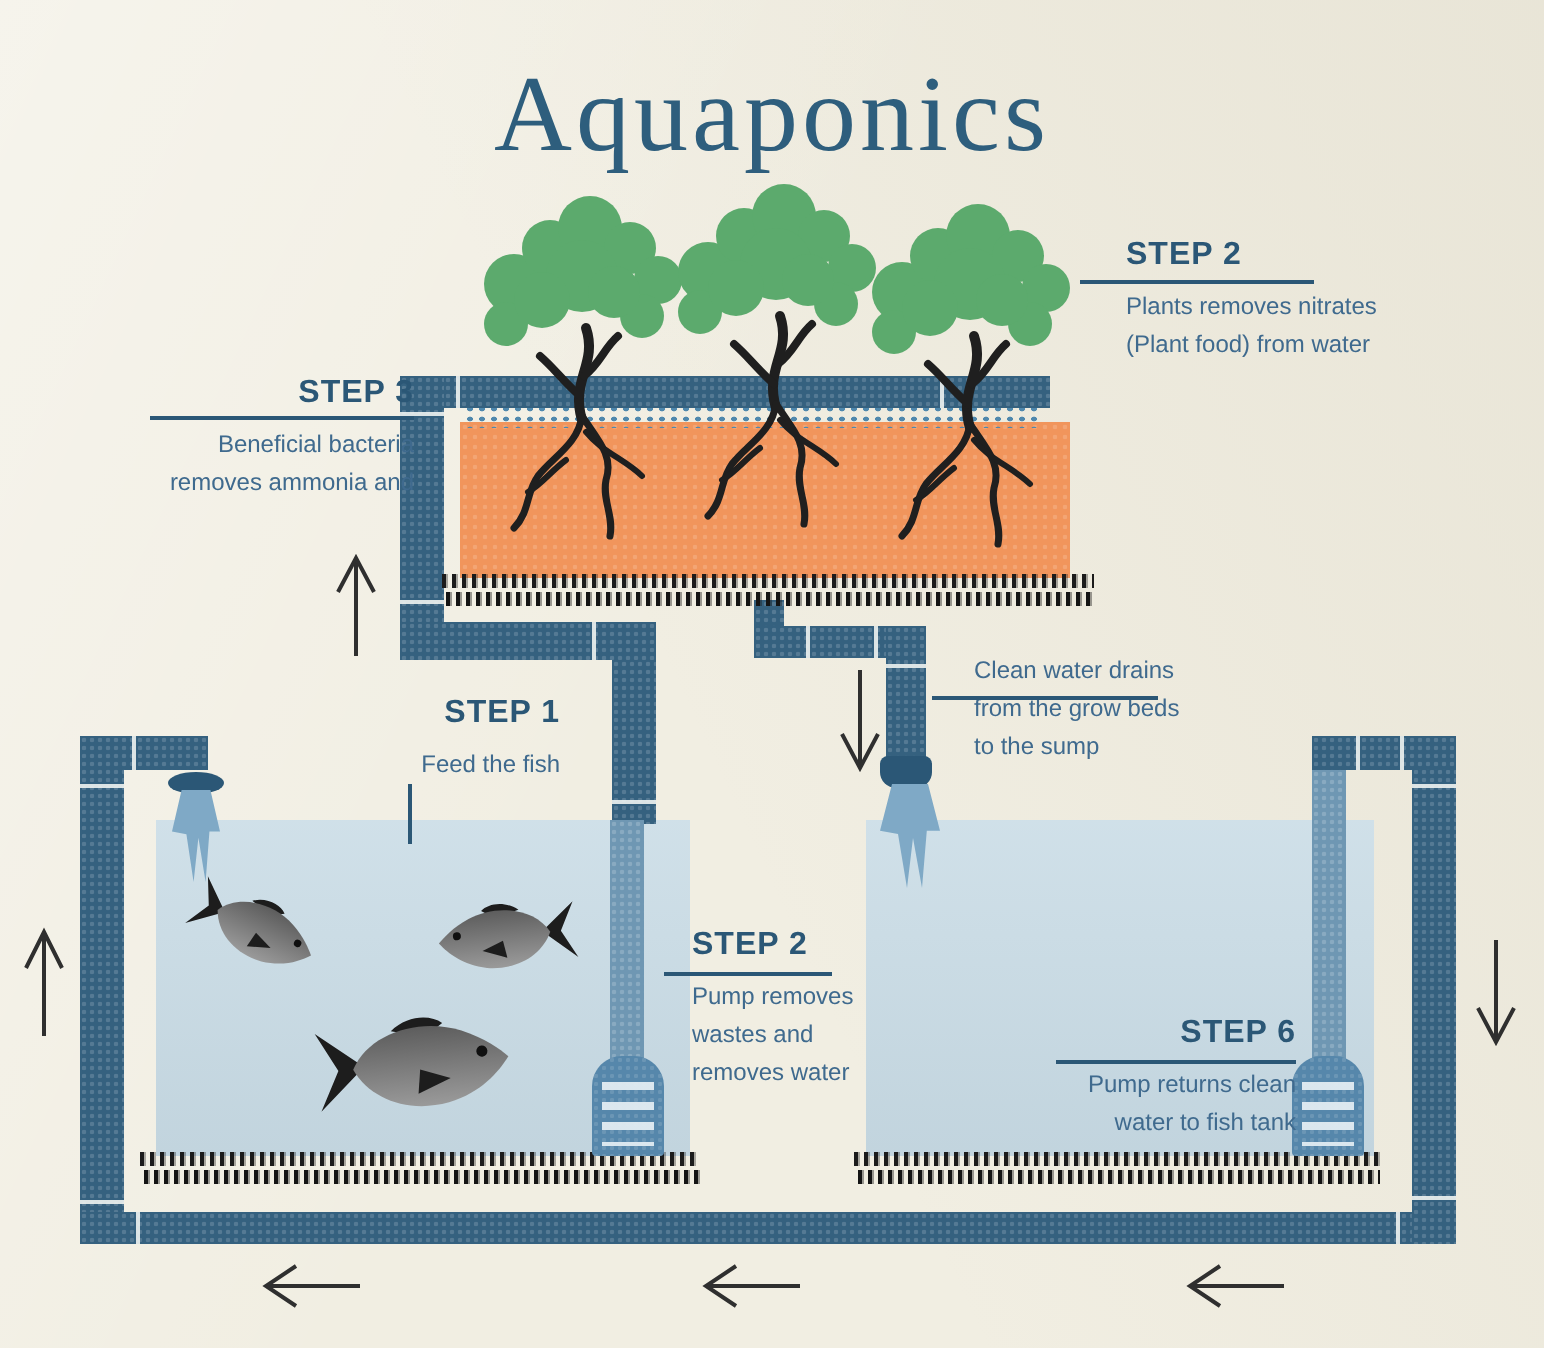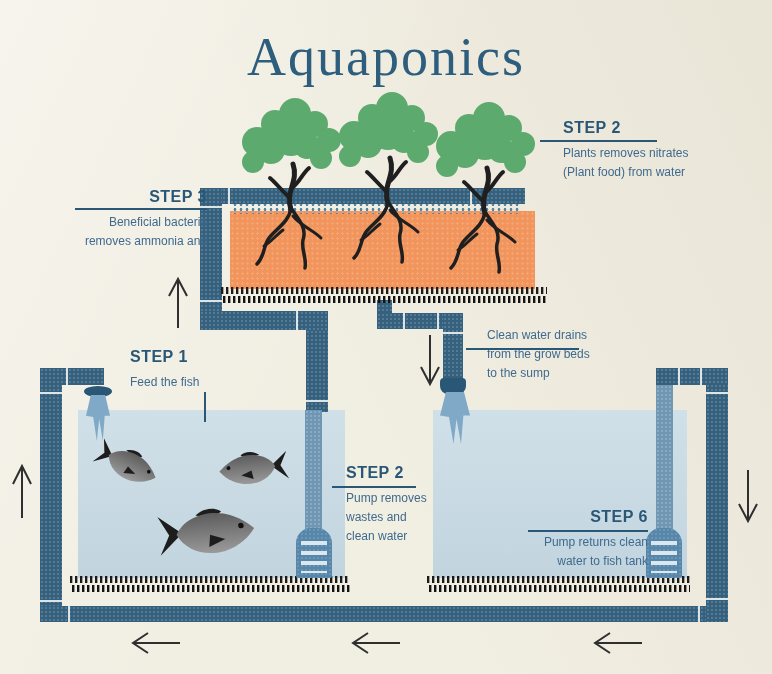--- a/index.html
+++ b/index.html
@@ -51,21 +51,21 @@
     clip-path:polygon(20% 0%, 80% 0%, 100% 45%, 78% 45%, 70% 100%, 55% 52%, 45% 100%, 30% 48%, 0% 45%);}
   
   .title{position:absolute;left:0;right:0;top:26px;text-align:center;
     font-family:"Liberation Serif", serif;font-size:54px;font-weight:500;
     letter-spacing:2px;color:#2e5e7d;}
   .step{position:absolute;z-index:7;}
   .step .lbl{font-size:16px;font-weight:bold;color:#2b5776;letter-spacing:.5px;line-height:18px;margin-bottom:7px;}
   .step .ln{font-size:12px;color:#3f6a8e;line-height:19px;}
   .ul{position:absolute;height:2px;background:#2b5776;z-index:7;}
   .ta-r{text-align:right;}
-  .ta-c{text-align:left;}
+  .ta-c{text-align:right;}
   .z2{z-index:2}.z3{z-index:3}.z4{z-index:4}.z5{z-index:5}.z6{z-index:6}
   svg{display:block;}
 </style>
 </head>
 <body>
 
 <div id="stage">
 
   <svg width="0" height="0" style="position:absolute" aria-hidden="true">
     <defs>
@@ -225,21 +225,21 @@
   <div class="step ta-c" style="left:130px;top:348px;width:150px">
     <div class="lbl">STEP 1</div>
     <div class="ln">Feed the fish</div>
   </div>
   <div class="abs" style="left:204px;top:392px;width:2px;height:30px;background:#2b5776;z-index:7"></div>
 
   <div class="step" style="left:346px;top:464px;width:120px">
     <div class="lbl">STEP 2</div>
     <div class="ln">Pump removes</div>
     <div class="ln">wastes and</div>
-    <div class="ln">clean water</div>
+    <div class="ln">removes water</div>
   </div>
   <div class="ul" style="left:332px;top:486px;width:84px"></div>
 
   <div class="step ta-r" style="left:27px;top:188px;width:180px">
     <div class="lbl">STEP 3</div>
     <div class="ln">Beneficial bacteria</div>
     <div class="ln">removes ammonia and</div>
   </div>
   <div class="ul" style="left:75px;top:208px;width:132px"></div>
 

